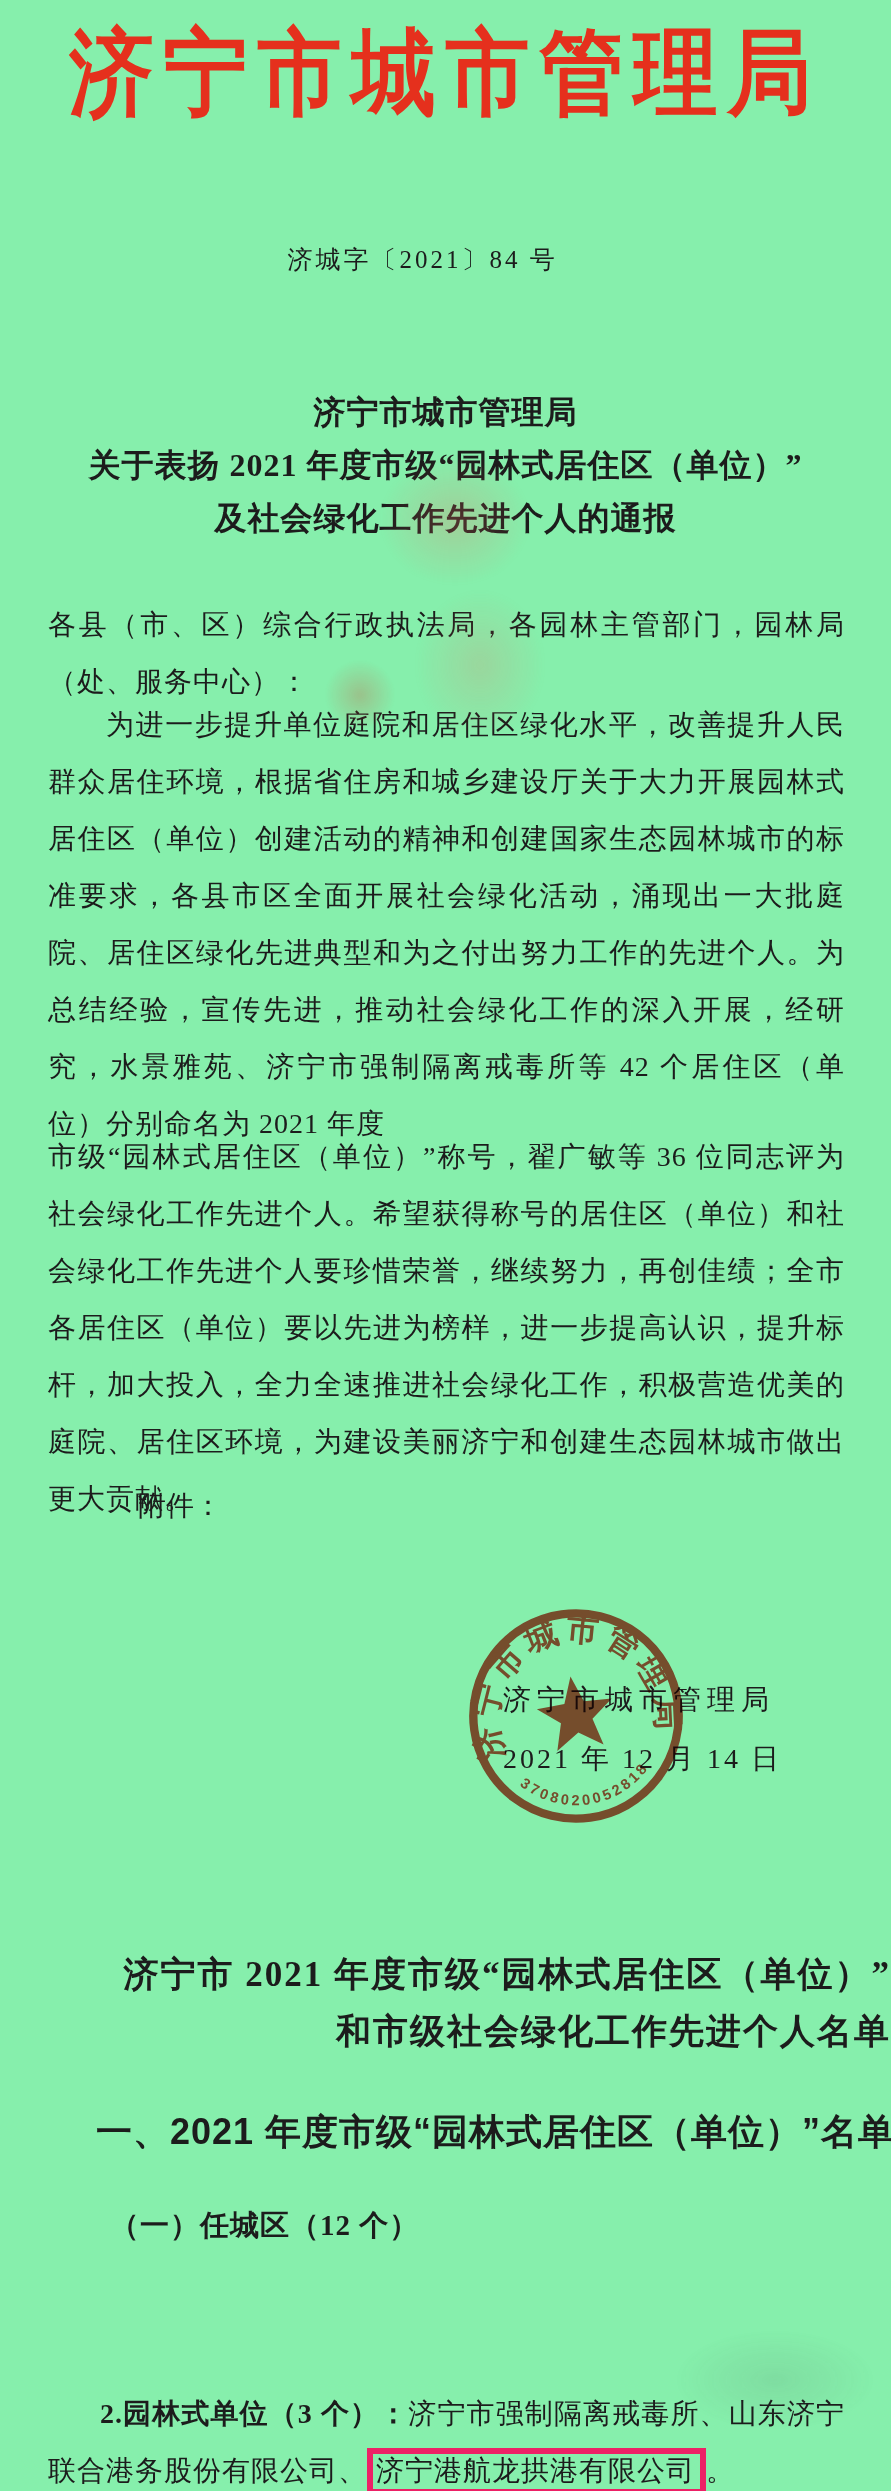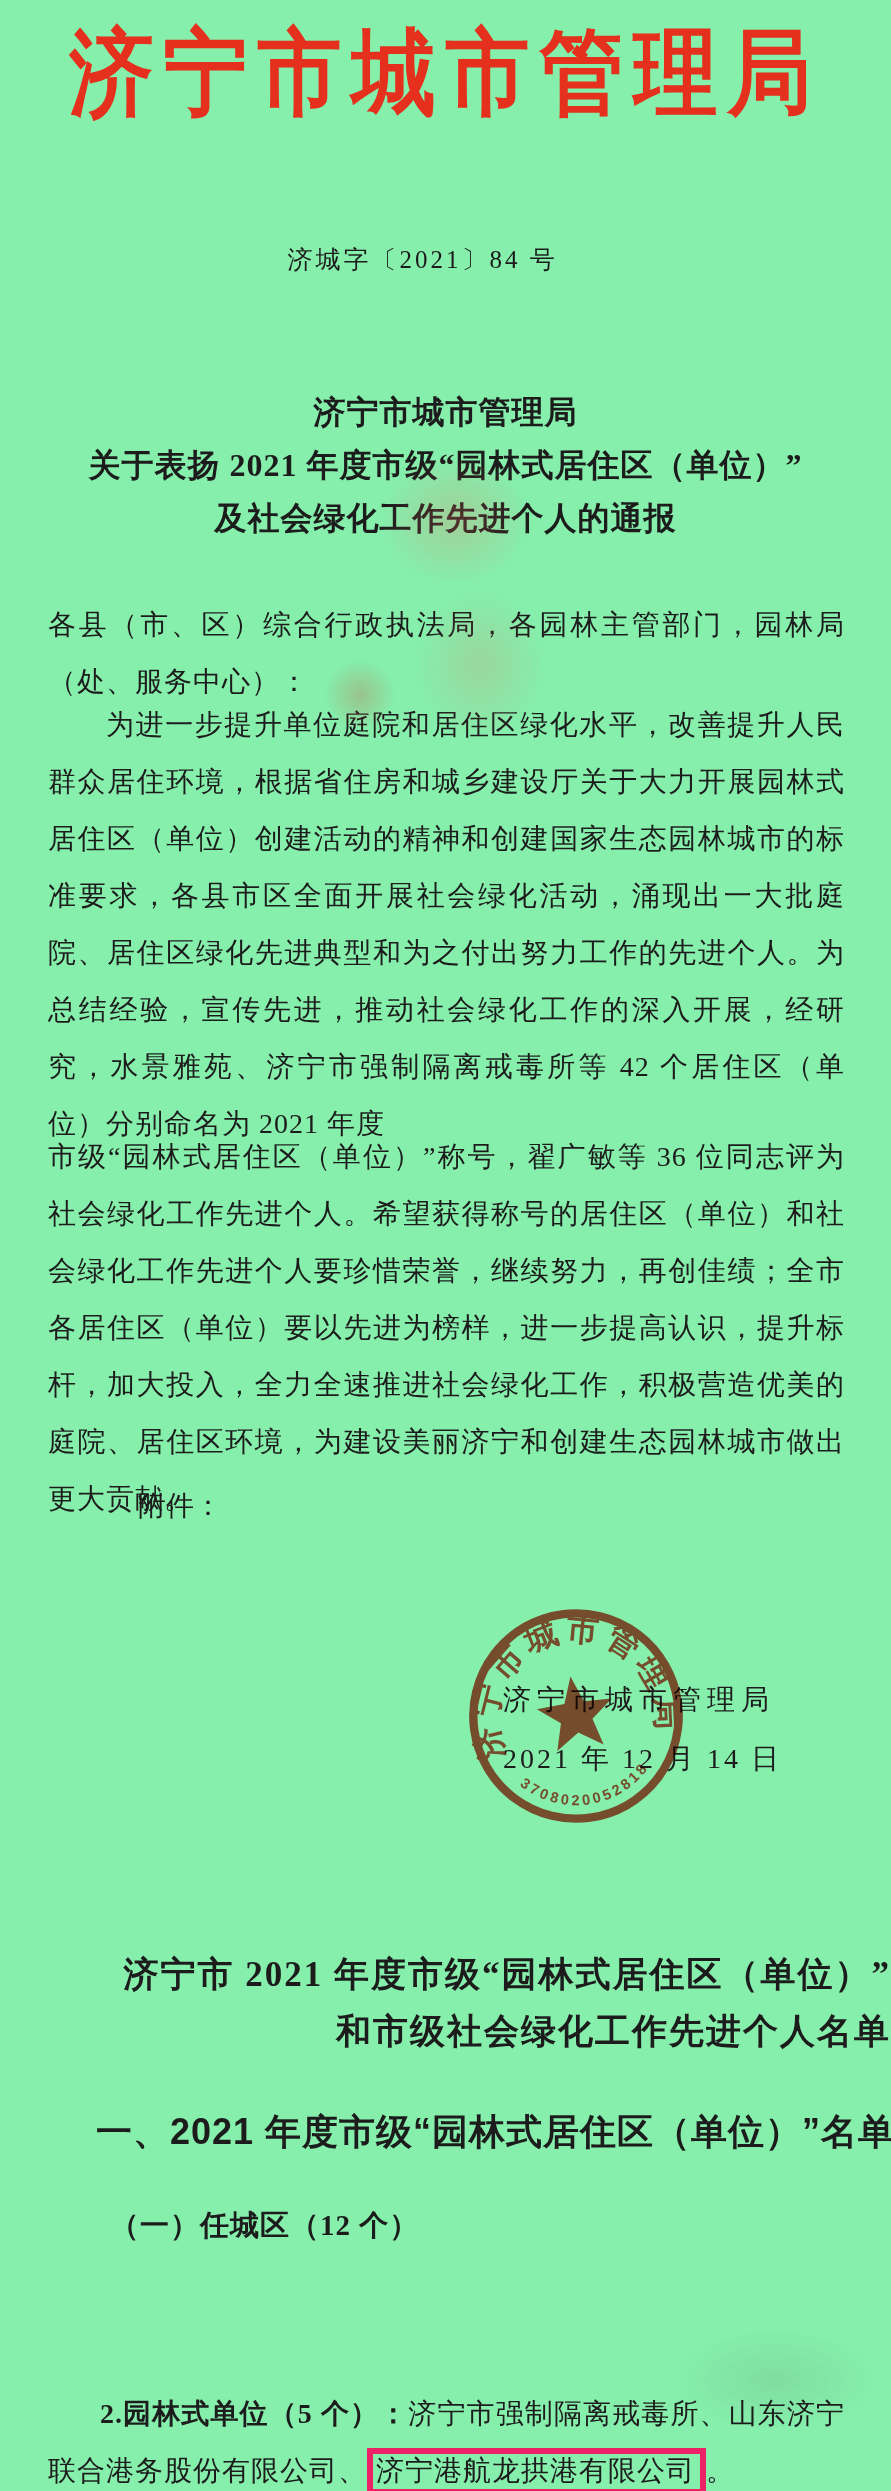--- a/index.html
+++ b/index.html
@@ -140,16 +140,16 @@
     <div>济宁市 2021 年度市级“园林式居住区（单位）”</div>
     <div>和市级社会绿化工作先进个人名单</div>
   </div>
 
   <div class="section-heading">一、2021 年度市级“园林式居住区（单位）”名单</div>
 
   <div class="sub-heading">（一）任城区（12 个）</div>
 
 
   <p class="list-item item2">
-    <span class="item-prefix">2.园林式单位（5 个）：</span><span>济宁市强制隔离戒毒所、山东济宁联合港务股份有限公司、</span><span class="highlight-box">济宁港航龙拱港有限公司</span><span>。</span>
+    <span class="item-prefix">2.园林式单位（3 个）：</span><span>济宁市强制隔离戒毒所、山东济宁联合港务股份有限公司、</span><span class="highlight-box">济宁港航龙拱港有限公司</span><span>。</span>
   </p>
 
 </div>
 
 </body></html>

